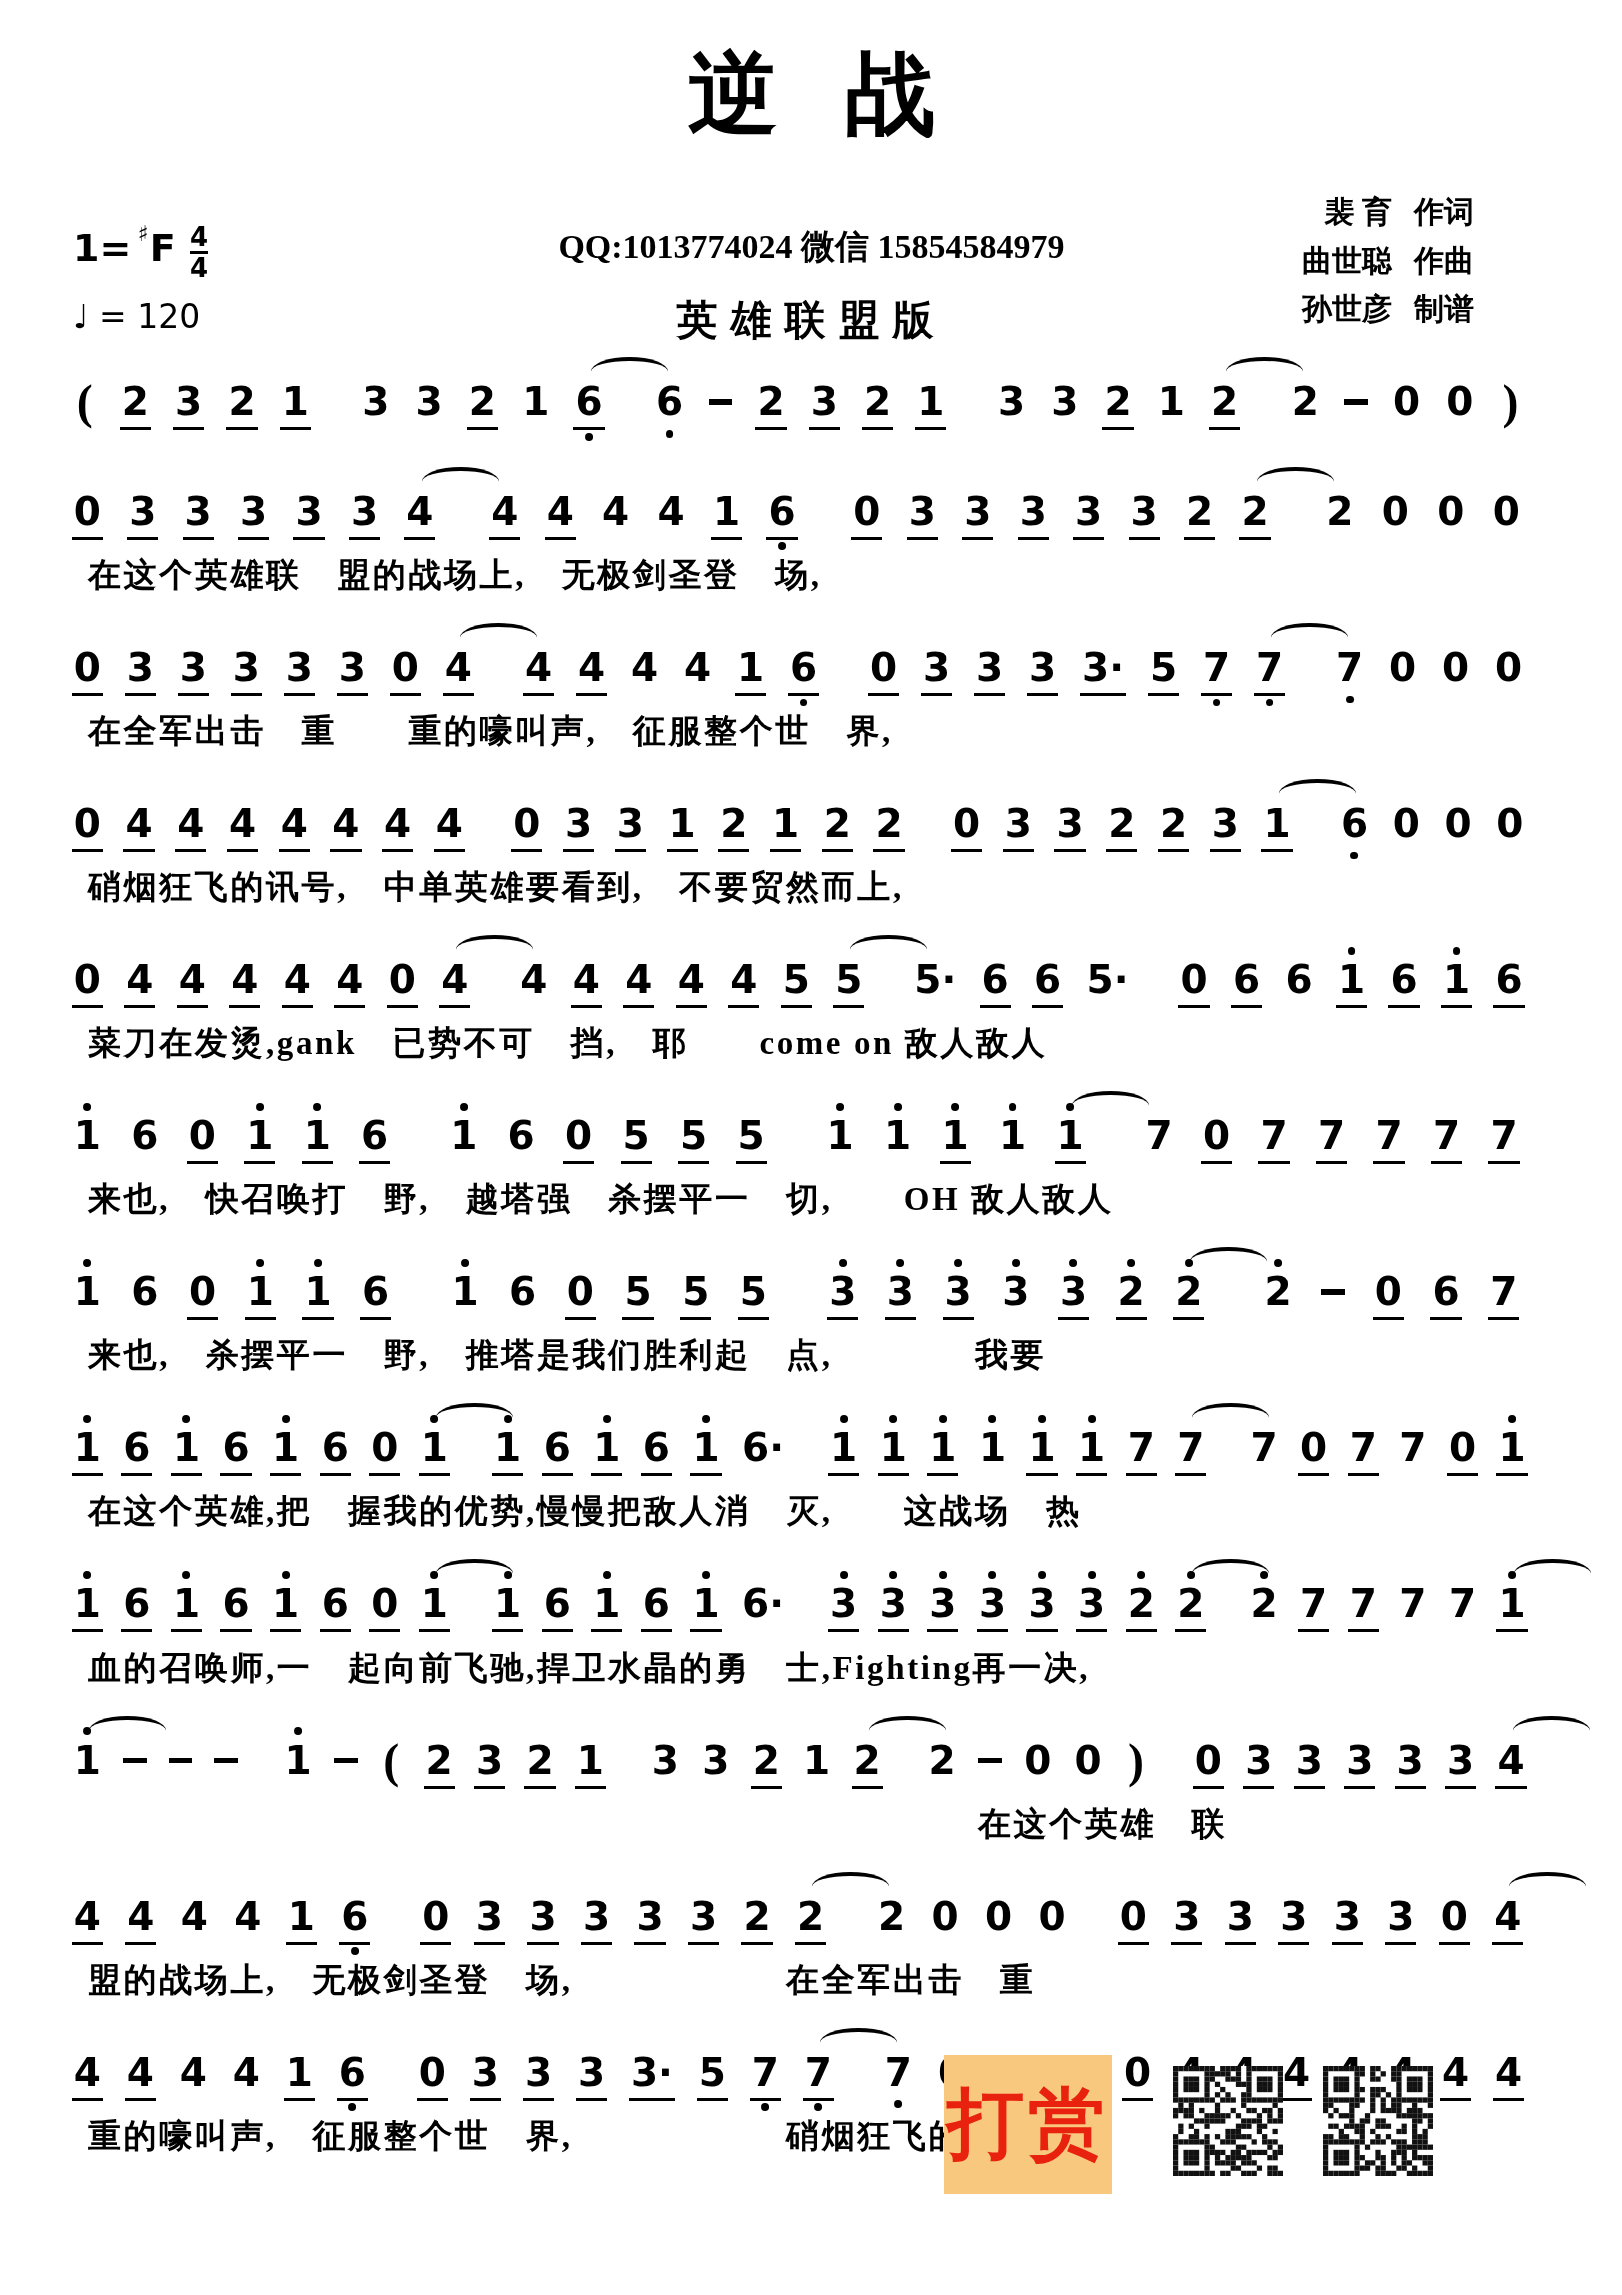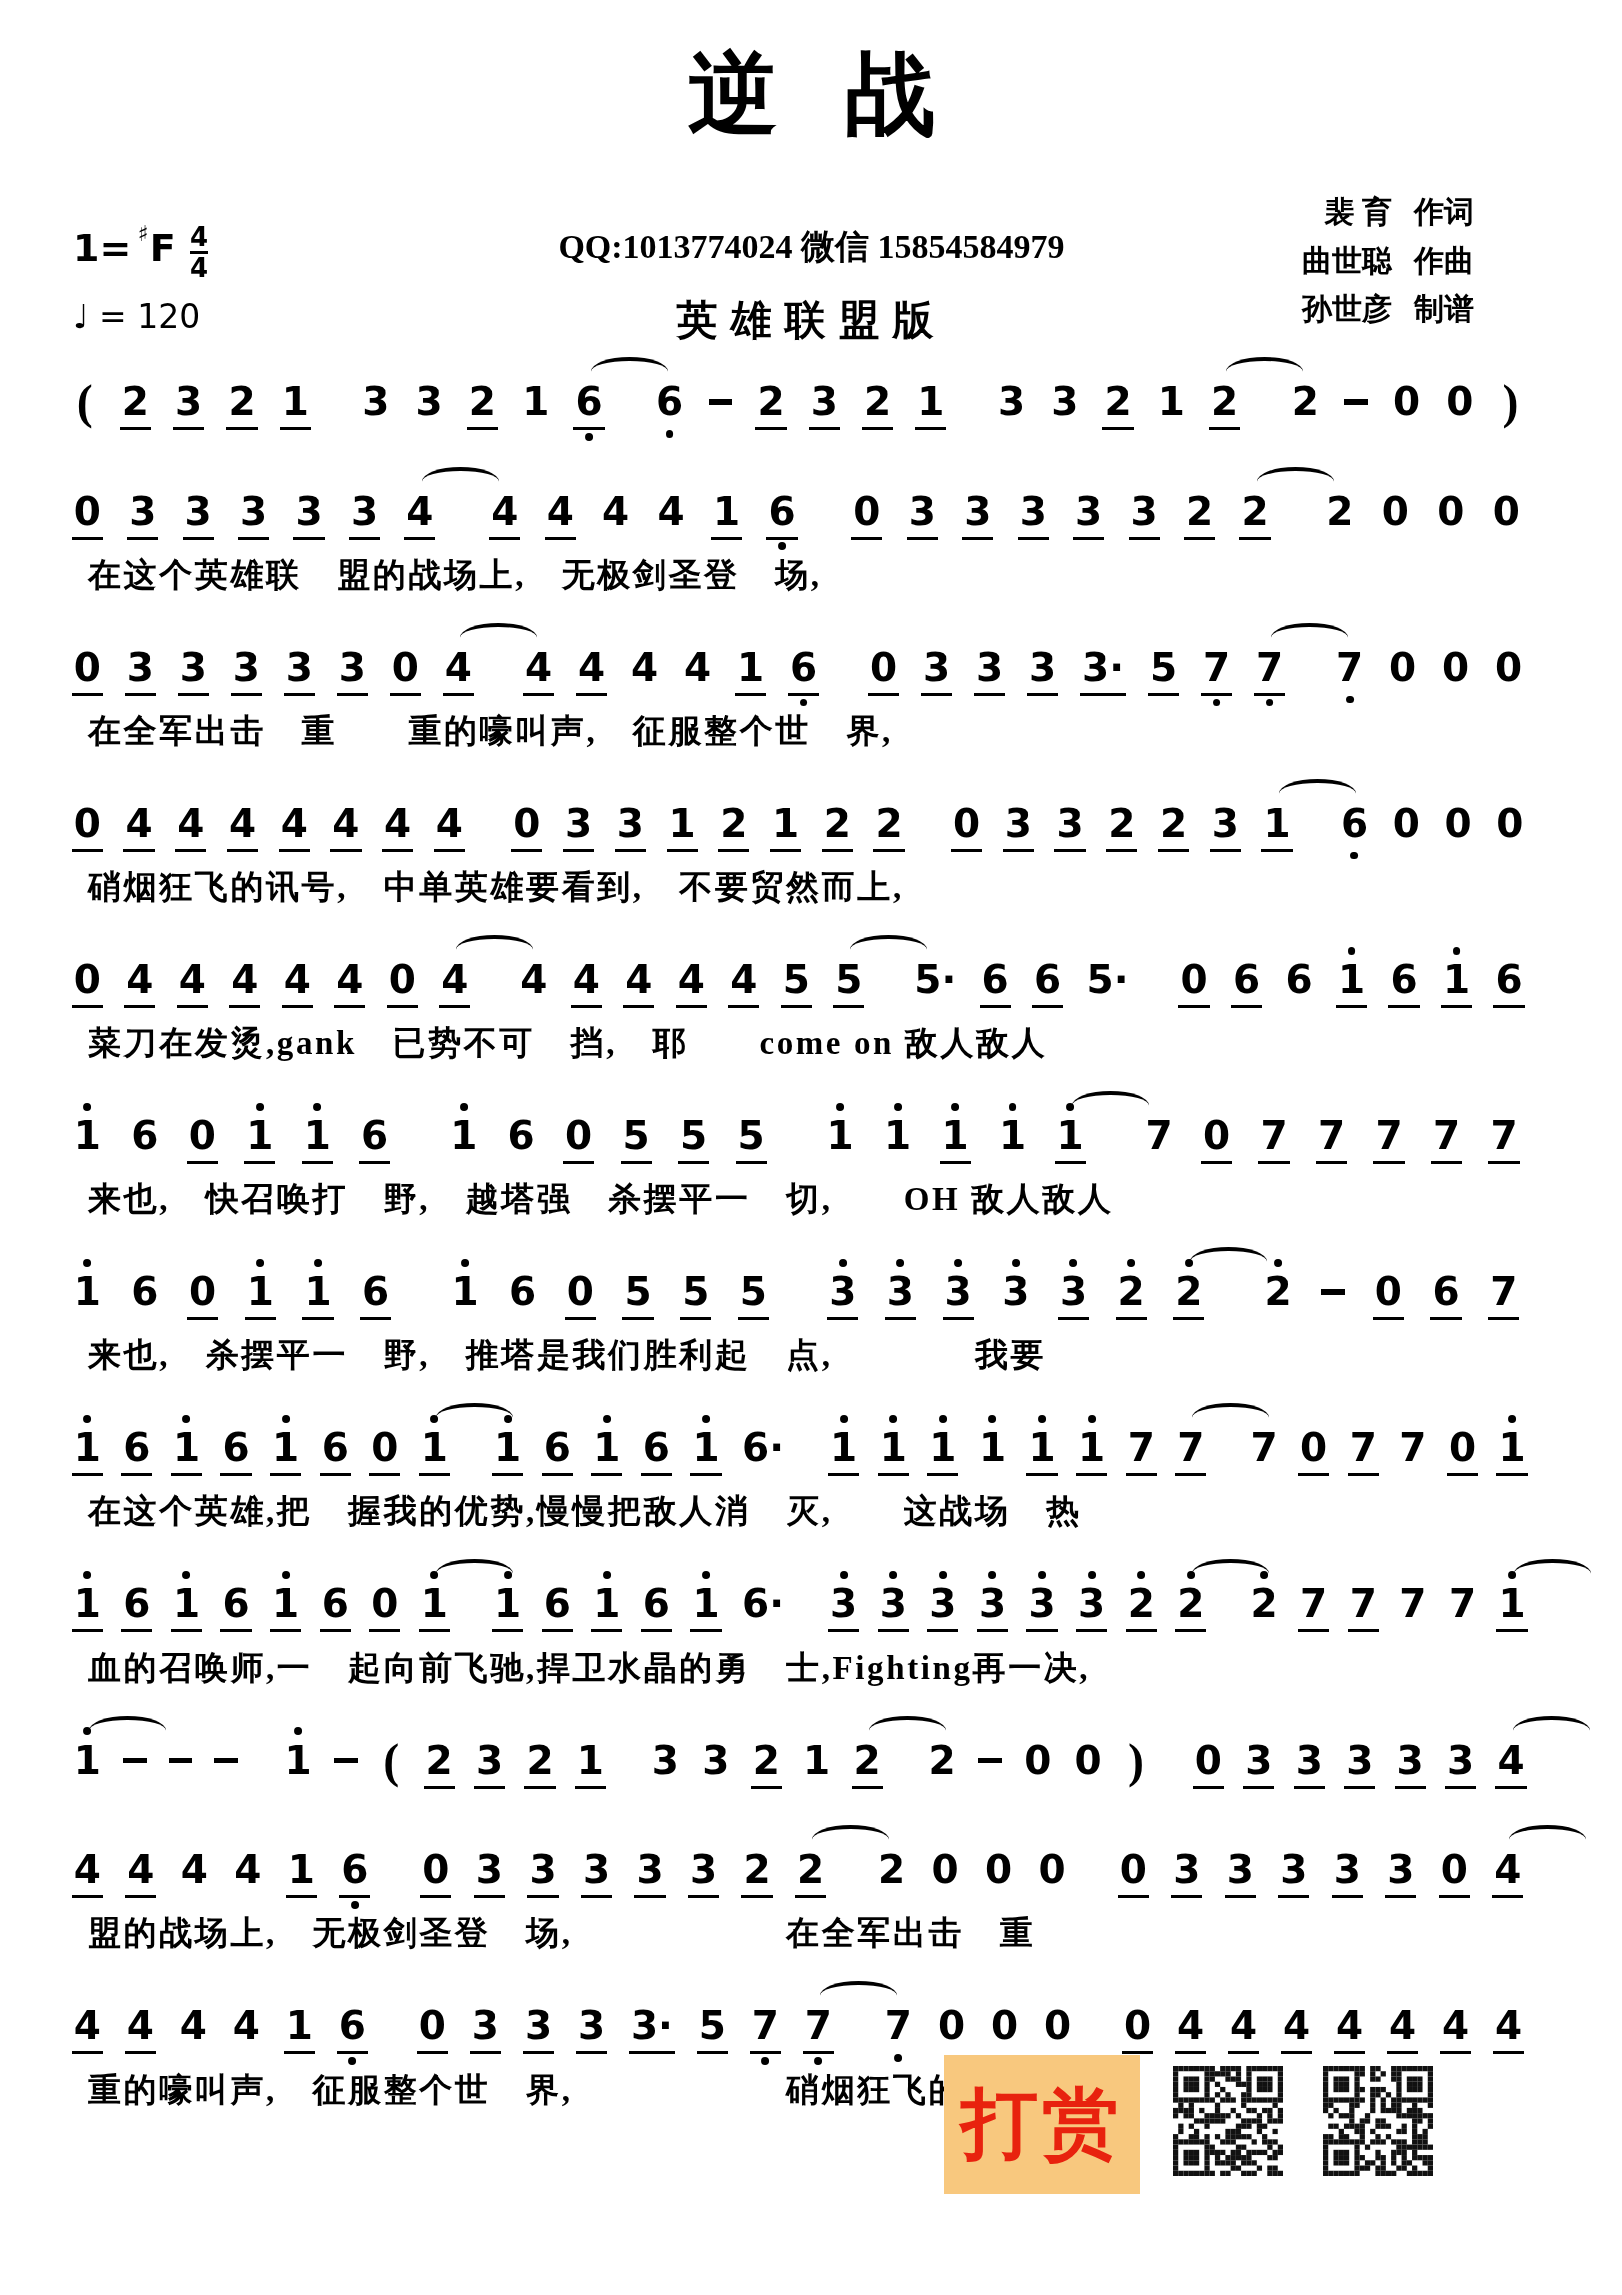--- a/index.html
+++ b/index.html
@@ -39,21 +39,21 @@
   .dot.below{bottom:1.3px;}
   .tie{position:absolute;top:0px;left:55%;width:77px;height:25px;
        border-top:4.6px solid #000;border-radius:50% 50% 0 0;}
   .tok.bar{min-width:5.2px;}
   .barline{width:3.3px;height:50px;background:#000;margin:0 auto;}
   .tok.paren{font-size:48px;font-weight:700;font-family:"Liberation Serif",serif;}
   .dash-inner{display:block;width:23.6px;height:5.9px;background:#000;margin:20px auto;}
   .lyrics-row{font-size:33px;font-weight:600;letter-spacing:2.6px;margin:1.3px 0 0 17px;
               white-space:pre;font-family:"Liberation Serif",serif;}
   
-  .donate{position:absolute;left:944px;top:2055px;width:196px;height:139px;
+  .donate{position:absolute;left:944px;top:2055px;width:168px;height:139px;
           display:flex;align-items:center;justify-content:center;}
   .donate-label{font-size:77px;font-weight:900;letter-spacing:3.9px;font-family:"Liberation Serif",serif;}
   .qr{position:absolute;top:2066px;width:110px;height:110px;}
   .qr1{left:1173px;} .qr2{left:1323px;}
   .watermark{position:absolute;right:15.7px;top:2263px;display:flex;align-items:flex-start;gap:6.5px;
              font-size:19.6px;color:#555;margin-top:40px;}
   .wm-logo{width:22px;height:22px;border-radius:50%;background:#c23b2e;color:#fff;
            display:flex;align-items:center;justify-content:center;font-size:14.4px;font-weight:700;}
   .wm-site{font-weight:800;font-style:italic;font-size:21px;}
 </style>
@@ -455,20 +455,21 @@
           <span class="tok bar"><span class="barline"></span></span>
           <span class="tok u1"><span class="digit-wrap">0</span></span>
           <span class="tok u1"><span class="digit-wrap">3</span></span>
           <span class="tok u1"><span class="digit-wrap">3</span></span>
           <span class="tok u1"><span class="digit-wrap">3</span></span>
           <span class="tok u1"><span class="digit-wrap">3</span></span>
           <span class="tok u1"><span class="digit-wrap">3</span></span>
           <span class="tok u1"><span class="digit-wrap">4</span><span class="tie"></span></span>
           <span class="tok bar"><span class="barline"></span></span>
         </div>
+        <div class="lyrics-row">　　　　　　　　　　　　　　　　　　　　　　　　　在这个英雄　联</div>
       </div>
       <div class="system">
         <div class="notes-row">
           <span class="tok u1"><span class="digit-wrap">4</span></span>
           <span class="tok u1"><span class="digit-wrap">4</span></span>
           <span class="tok"><span class="digit-wrap">4</span></span>
           <span class="tok"><span class="digit-wrap">4</span></span>
           <span class="tok u1"><span class="digit-wrap">1</span></span>
           <span class="tok u1"><span class="digit-wrap">6</span><span class="dot below"></span></span>
           <span class="tok bar"><span class="barline"></span></span>

